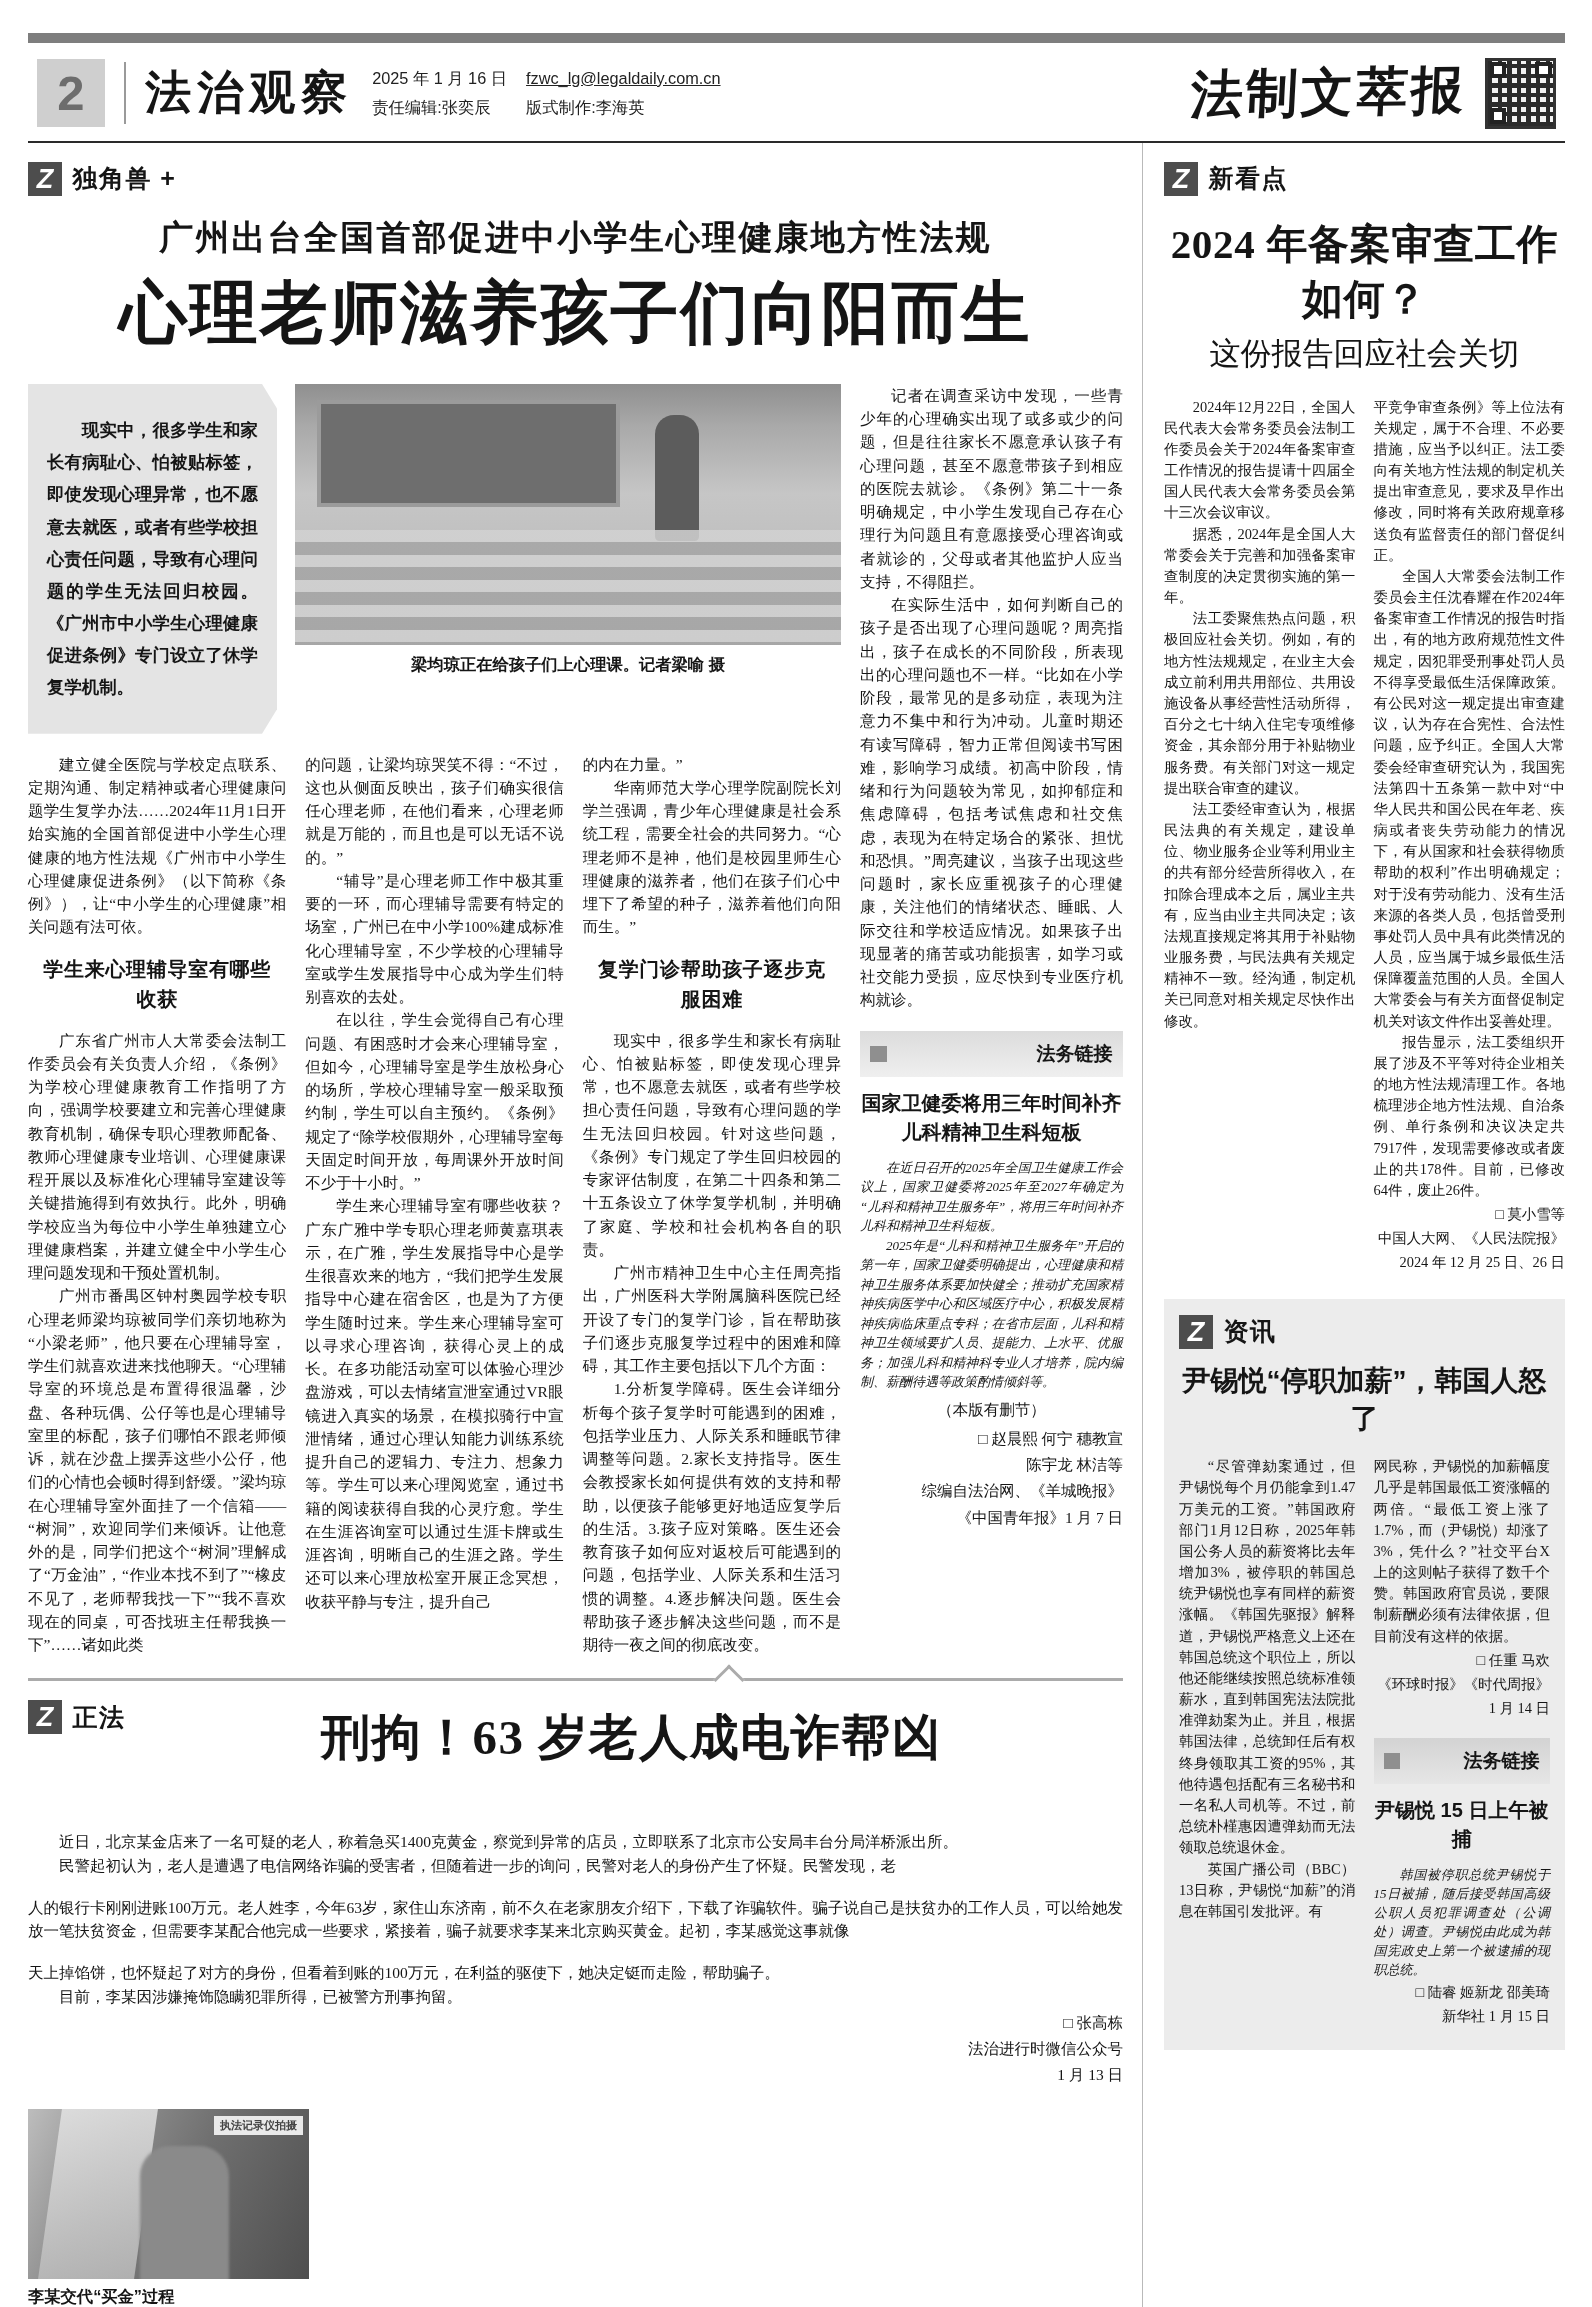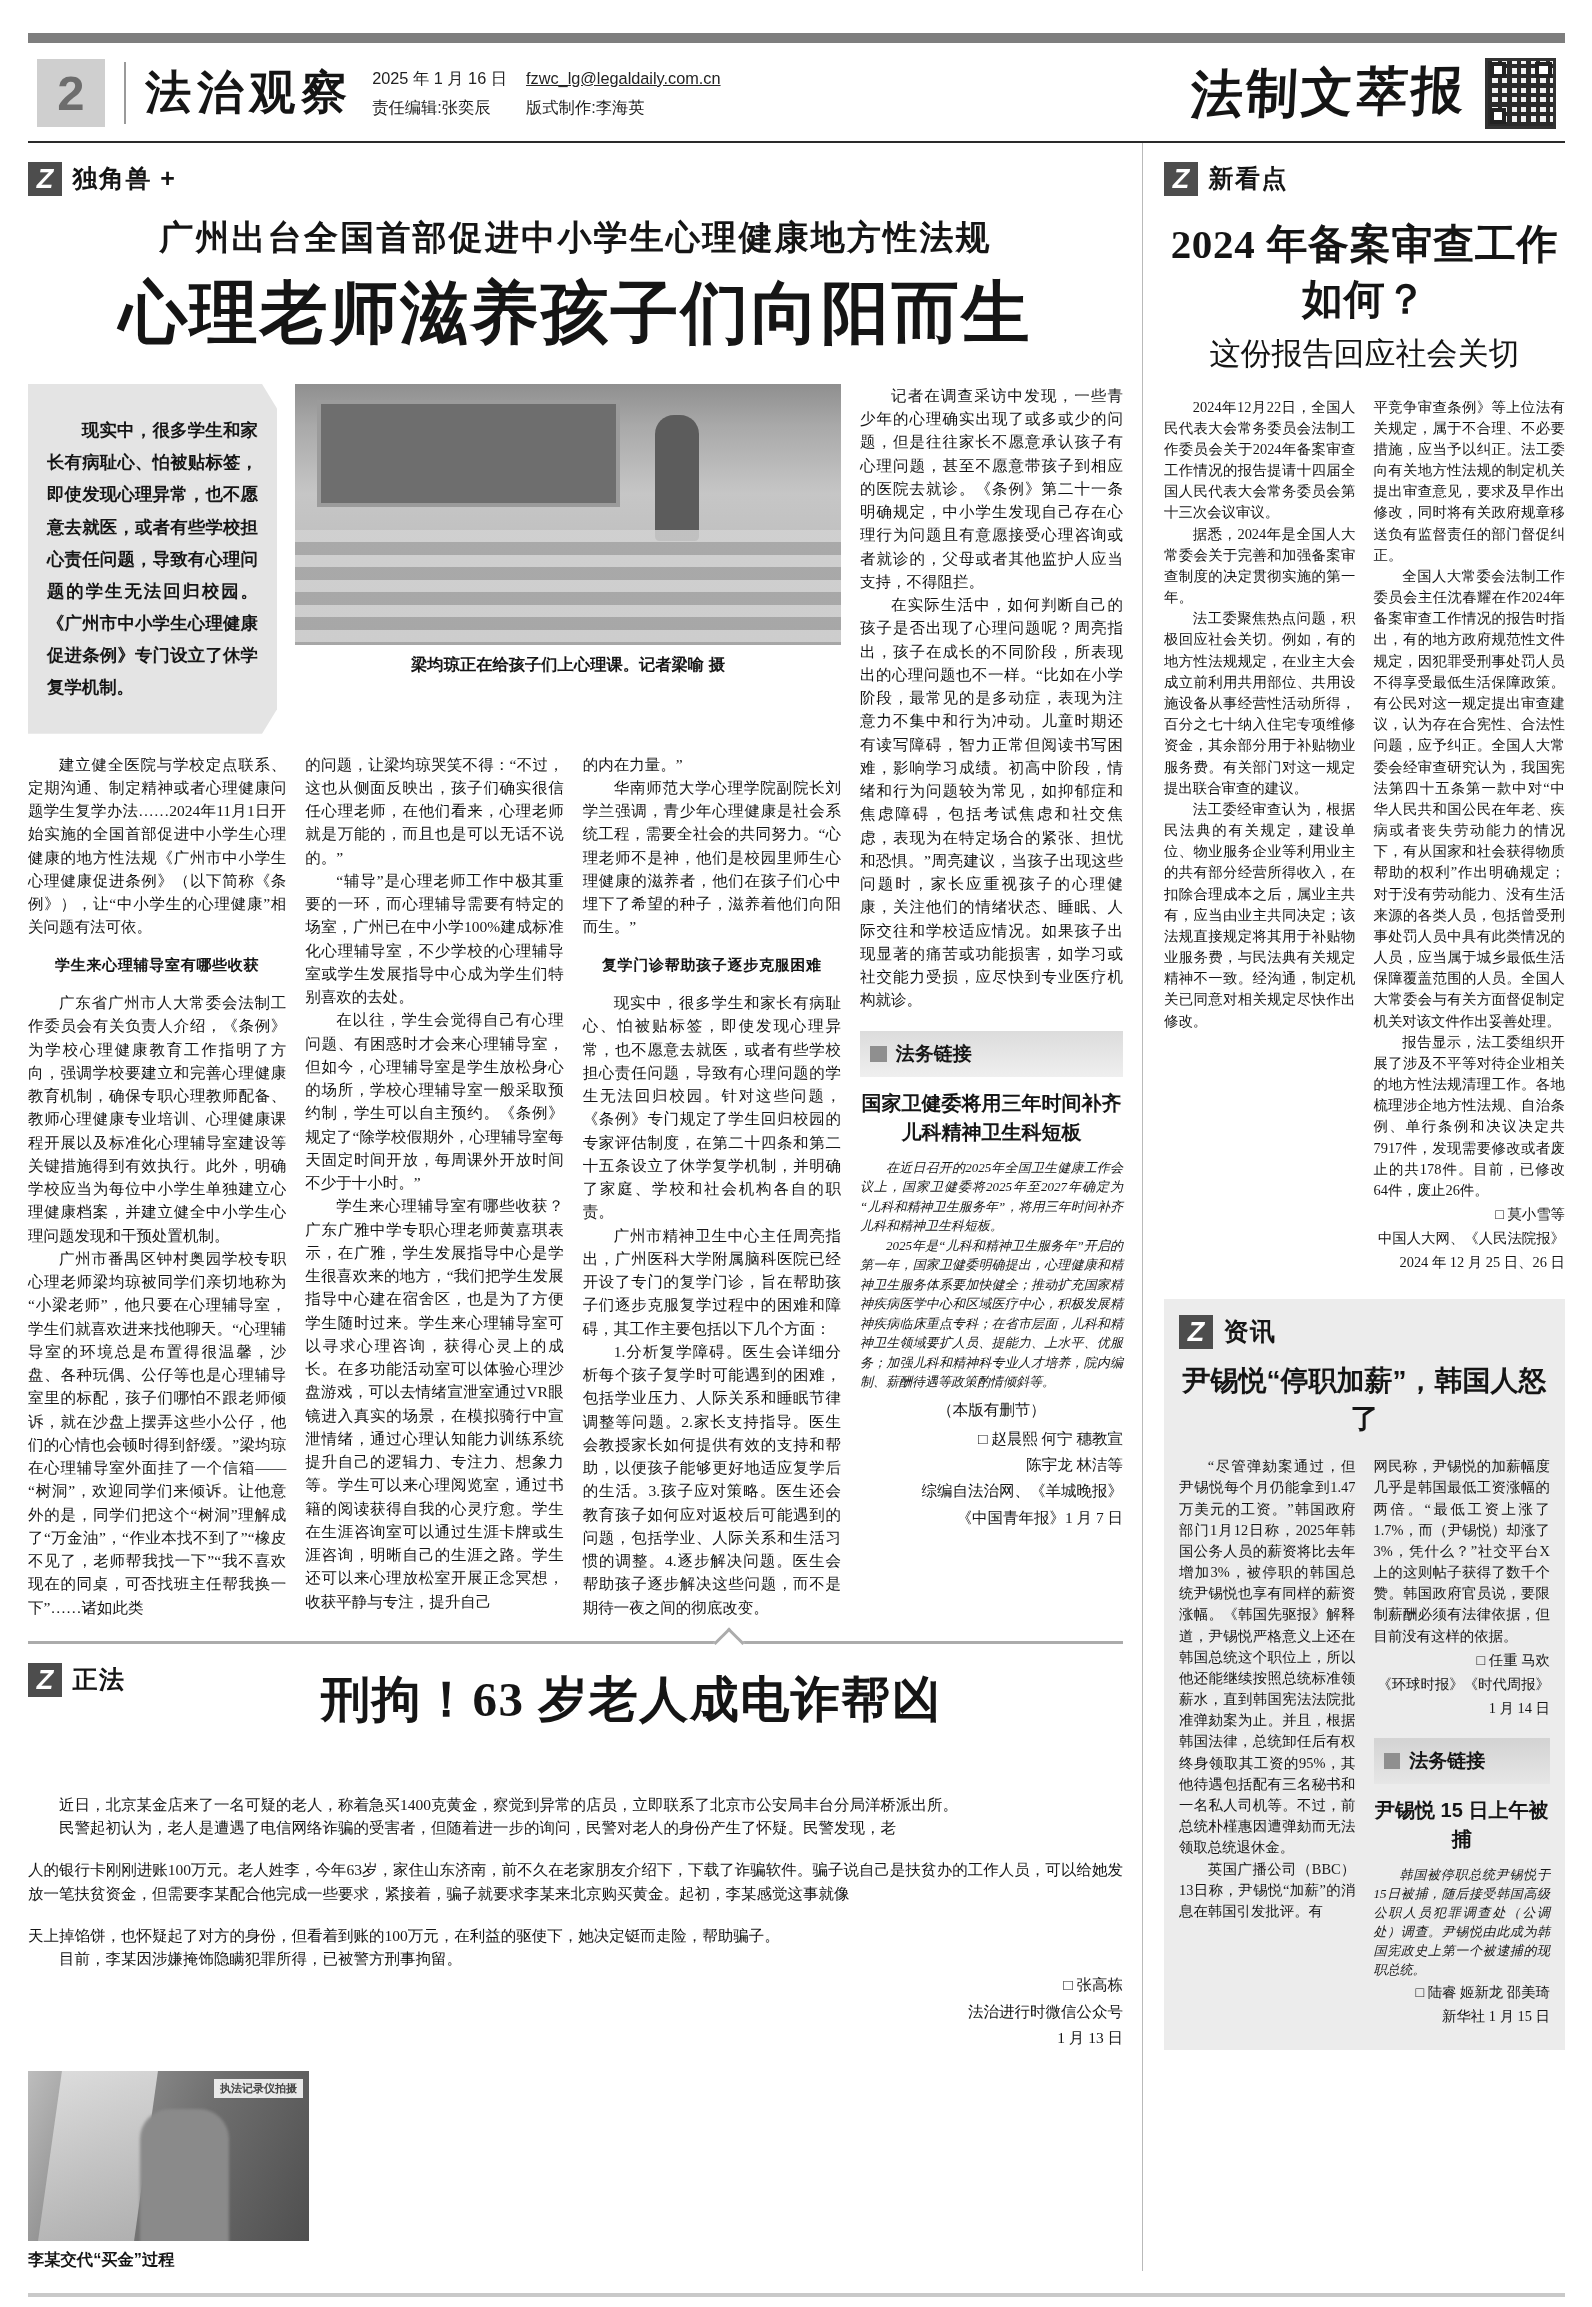--- a/index.html
+++ b/index.html
@@ -52,27 +52,27 @@
   .desks{position:absolute;left:0;bottom:0;width:100%;height:44%;
          background:repeating-linear-gradient(180deg,#d2d2d2 0 12px,#a5a5a5 12px 25px);opacity:.85;}
   .photo-caption{font-family:"Liberation Sans","DejaVu Sans",sans-serif;font-weight:bold;font-size:16.3px;
                  text-align:center;padding:9px 0 0;}
   .cols3{display:flex;gap:19px;}
   .ncol{flex:1;font-size:15.5px;line-height:1.5;text-align:justify;}
   .col4{width:263px;flex:0 0 auto;font-size:15.5px;line-height:1.5;text-align:justify;}
   .para{margin:0;text-indent:2em;}
   .para.cont{text-indent:0;}
   .para.italic{font-style:italic;font-size:13px;}
-  .colhead{font-family:"Liberation Sans","DejaVu Sans",sans-serif;font-weight:bold;font-size:15px;
+  .colhead{font-family:"Liberation Sans","DejaVu Sans",sans-serif;font-weight:bold;font-size:20px;
            text-align:center;margin:15px 8px;letter-spacing:0.7px;}
   .byline{margin:3px 0;text-align:right;text-indent:0;}
   .boxnote{margin:6px 0;text-align:center;text-indent:0;}
   .lawlink-head{background:linear-gradient(180deg,#dcdcdc,#efefef);display:flex;align-items:center;gap:9px;
                 padding:9px 10.4px;margin:19px 0 12px;
-                font-family:"Liberation Sans","DejaVu Sans",sans-serif;font-weight:bold;font-size:19px;}
+                font-family:"Liberation Sans","DejaVu Sans",sans-serif;font-weight:bold;font-size:19px;justify-content:space-between;}
   .lawlink-sq{width:16.3px;height:16.3px;background:#8f8f8f;flex:0 0 auto;}
   .lawlink-title{font-family:"Liberation Sans","DejaVu Sans",sans-serif;font-weight:bold;font-size:20px;
                  line-height:1.45;text-align:center;margin:7.4px 0 10.4px;text-indent:0;}
   
   .rk-headline{text-align:center;font-weight:bold;font-size:41px;letter-spacing:0.7px;margin:21px 0 6px;}
   .rk-subtitle{text-align:center;font-size:31px;margin:0 0 22px;}
   .cols2{display:flex;gap:18px;}
   .rcol{flex:1;font-size:14.4px;line-height:1.47;text-align:justify;}
   .zixun-box{background:#ececec;margin-top:22px;padding:16.3px 15px 19px;}
   .zx-headline{text-align:center;font-family:"Liberation Sans","DejaVu Sans",sans-serif;font-weight:bold;

